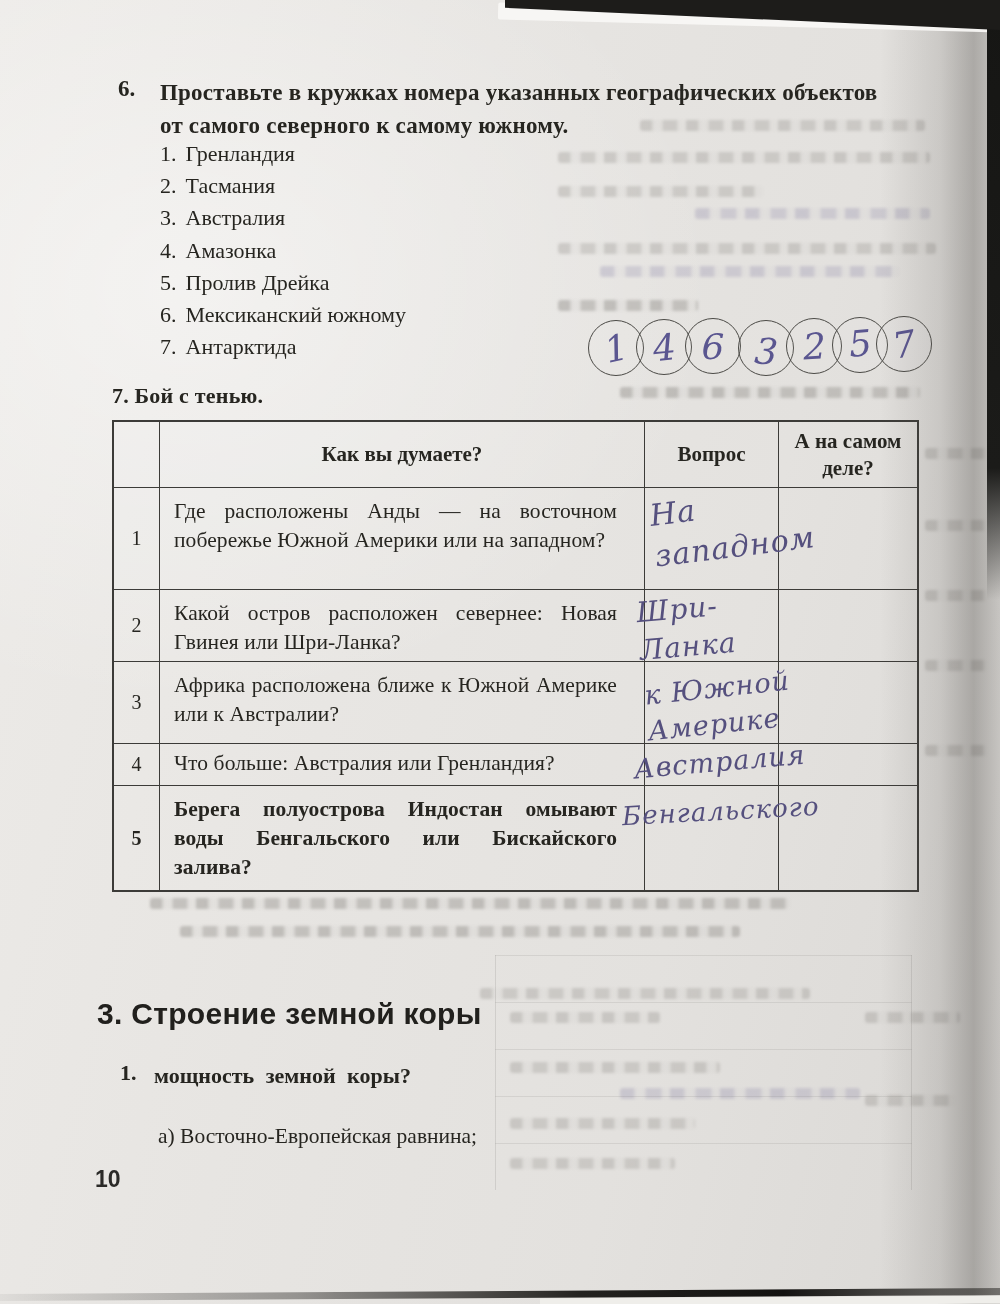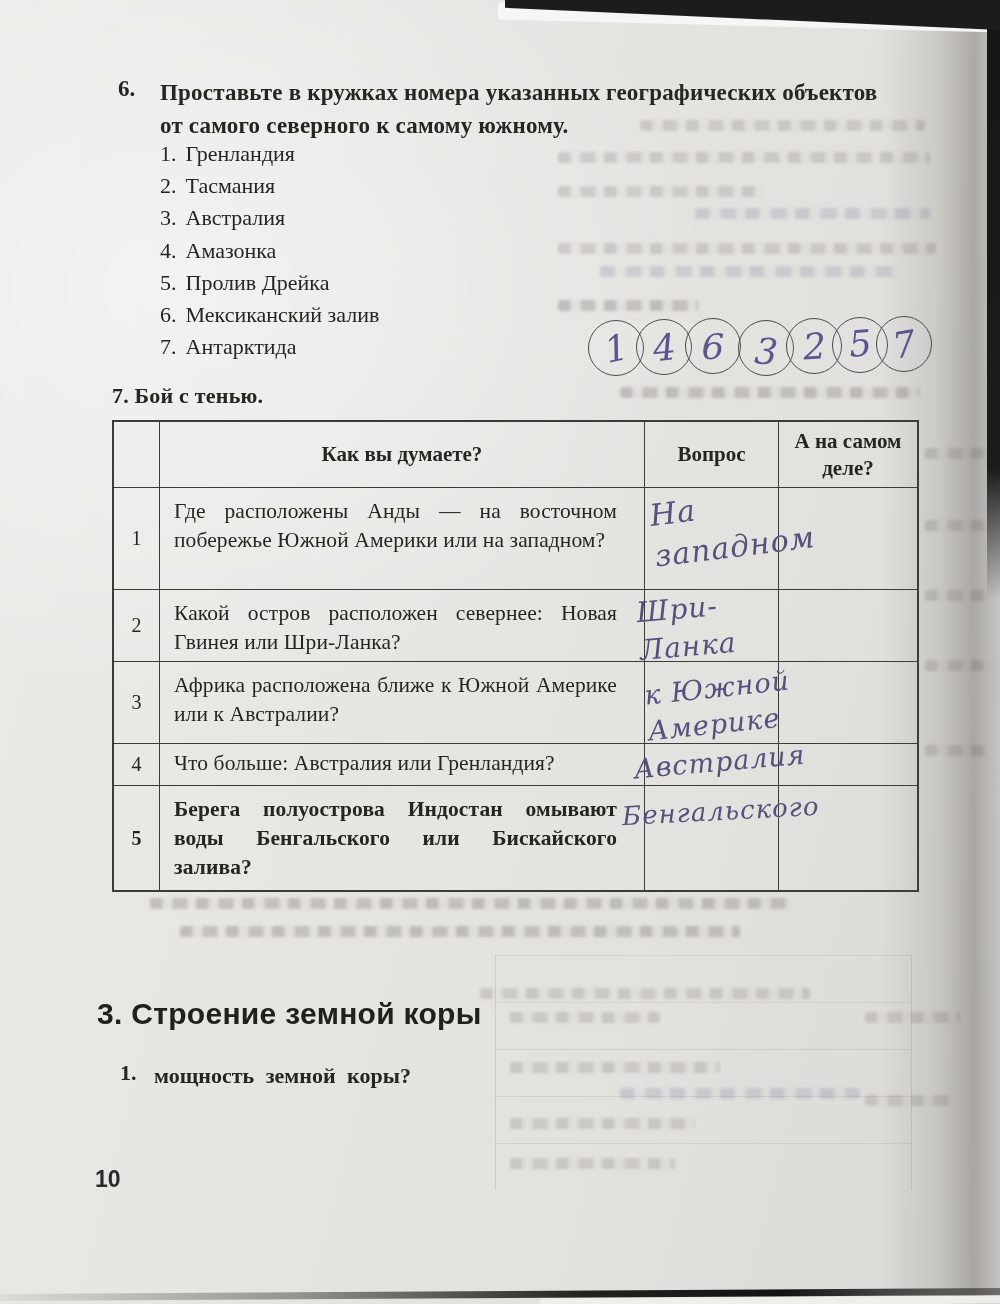--- a/index.html
+++ b/index.html
@@ -116,21 +116,21 @@
       <div>от самого северного к самому южному.</div>
     </div>
   </div>
 
   <div class="list6">
     <div class="li"><span class="n">1.</span><span>Гренландия</span></div>
     <div class="li"><span class="n">2.</span><span>Тасмания</span></div>
     <div class="li"><span class="n">3.</span><span>Австралия</span></div>
     <div class="li"><span class="n">4.</span><span>Амазонка</span></div>
     <div class="li"><span class="n">5.</span><span>Пролив Дрейка</span></div>
-    <div class="li"><span class="n">6.</span><span>Мексиканский залив</span></div>
+    <div class="li"><span class="n">6.</span><span>Мексиканский южному</span></div>
     <div class="li"><span class="n">7.</span><span>Антарктида</span></div>
   </div>
 
   <div class="circle" style="left:588px;top:320px;">
       <span class="d" style="transform:rotate(-12deg);">1</span>
     </div>
   <div class="circle" style="left:636px;top:319px;">
       <span class="d" style="transform:rotate(-6deg);">4</span>
     </div>
   <div class="circle" style="left:685px;top:318px;">
@@ -195,16 +195,17 @@
 
   <div class="s3head">3. Строение земной коры</div>
 
   <div class="q1">
     <div class="qnum">1.</div>
     <div class="qlines">
       <div>мощность земной коры?</div>
     </div>
   </div>
 
+  <div class="optA">а) Восточно-Европейская равнина;</div>
 
   <div class="pagenum">10</div>
 
 </div>
 
 </body></html>

